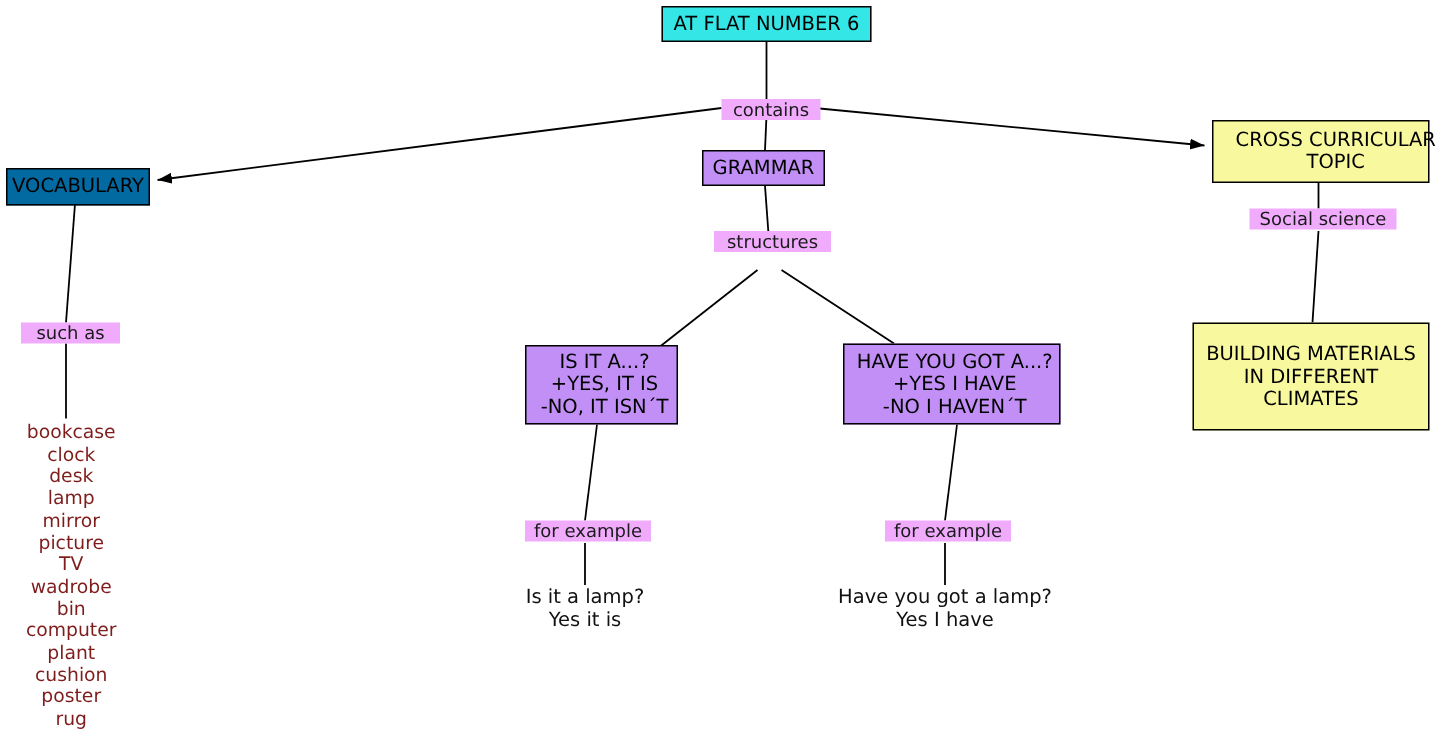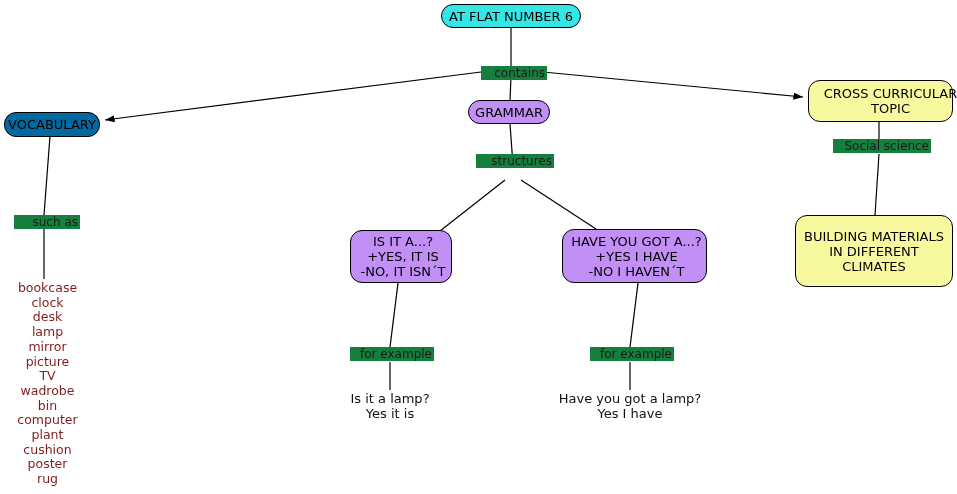--- a/index.html
+++ b/index.html
@@ -6,21 +6,21 @@
   body{
     font-family:"DejaVu Sans", sans-serif;
     width:957px;height:494px;overflow:hidden;
   }
   #map{position:relative;width:957px;height:494px;}
   svg.edges{position:absolute;left:0;top:0;width:957px;height:494px;}
   .node{
     position:absolute;
     box-sizing:border-box;
     border:1.4px solid #000000;
-    border-radius:12px;
+    border-radius:0;
     text-align:center;
     color:#000000;
     font-size:13px;
     line-height:15px;
     display:flex;
     align-items:center;
     justify-content:center;
     white-space:pre;
     padding:3px 8px;
   }
@@ -28,23 +28,23 @@
   .n-vocab{background:#0369a1;}
   .n-gram{background:#c18ff5;}
   .n-struct{background:#c18ff5;padding-left:12px;}
   .n-yellow{background:#f8f89f;}
 
   .lbl{
     position:absolute;
     font-size:12px;
     line-height:14px;
     color:#1a1a1a;
-    text-align:right;
+    text-align:center;
     white-space:pre;
-    background:#15803d;
+    background:#f0abfc;
     padding:0 2px;
   }
   .freetext{
     position:absolute;
     font-size:13px;
     line-height:14.5px;
     color:#111111;
     text-align:center;
     white-space:pre;
   }

